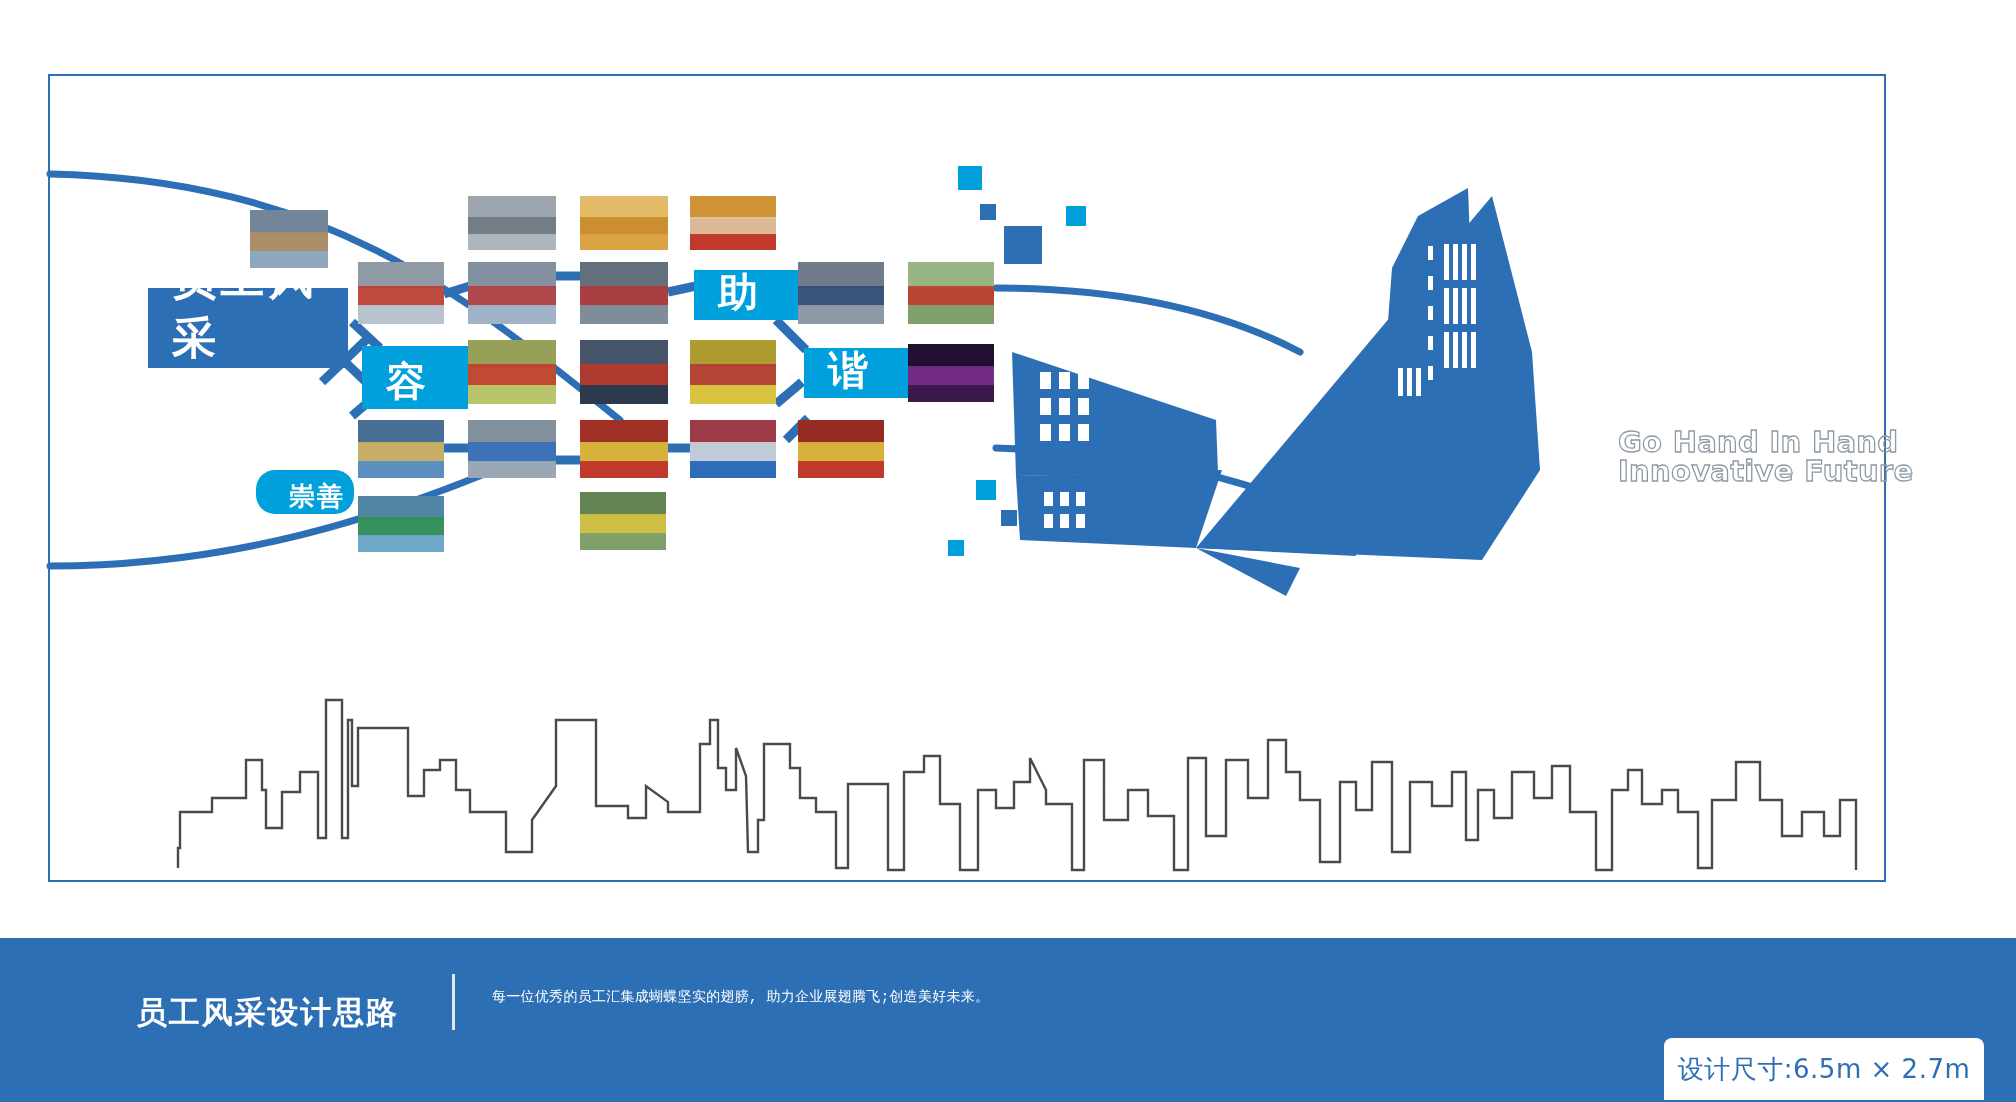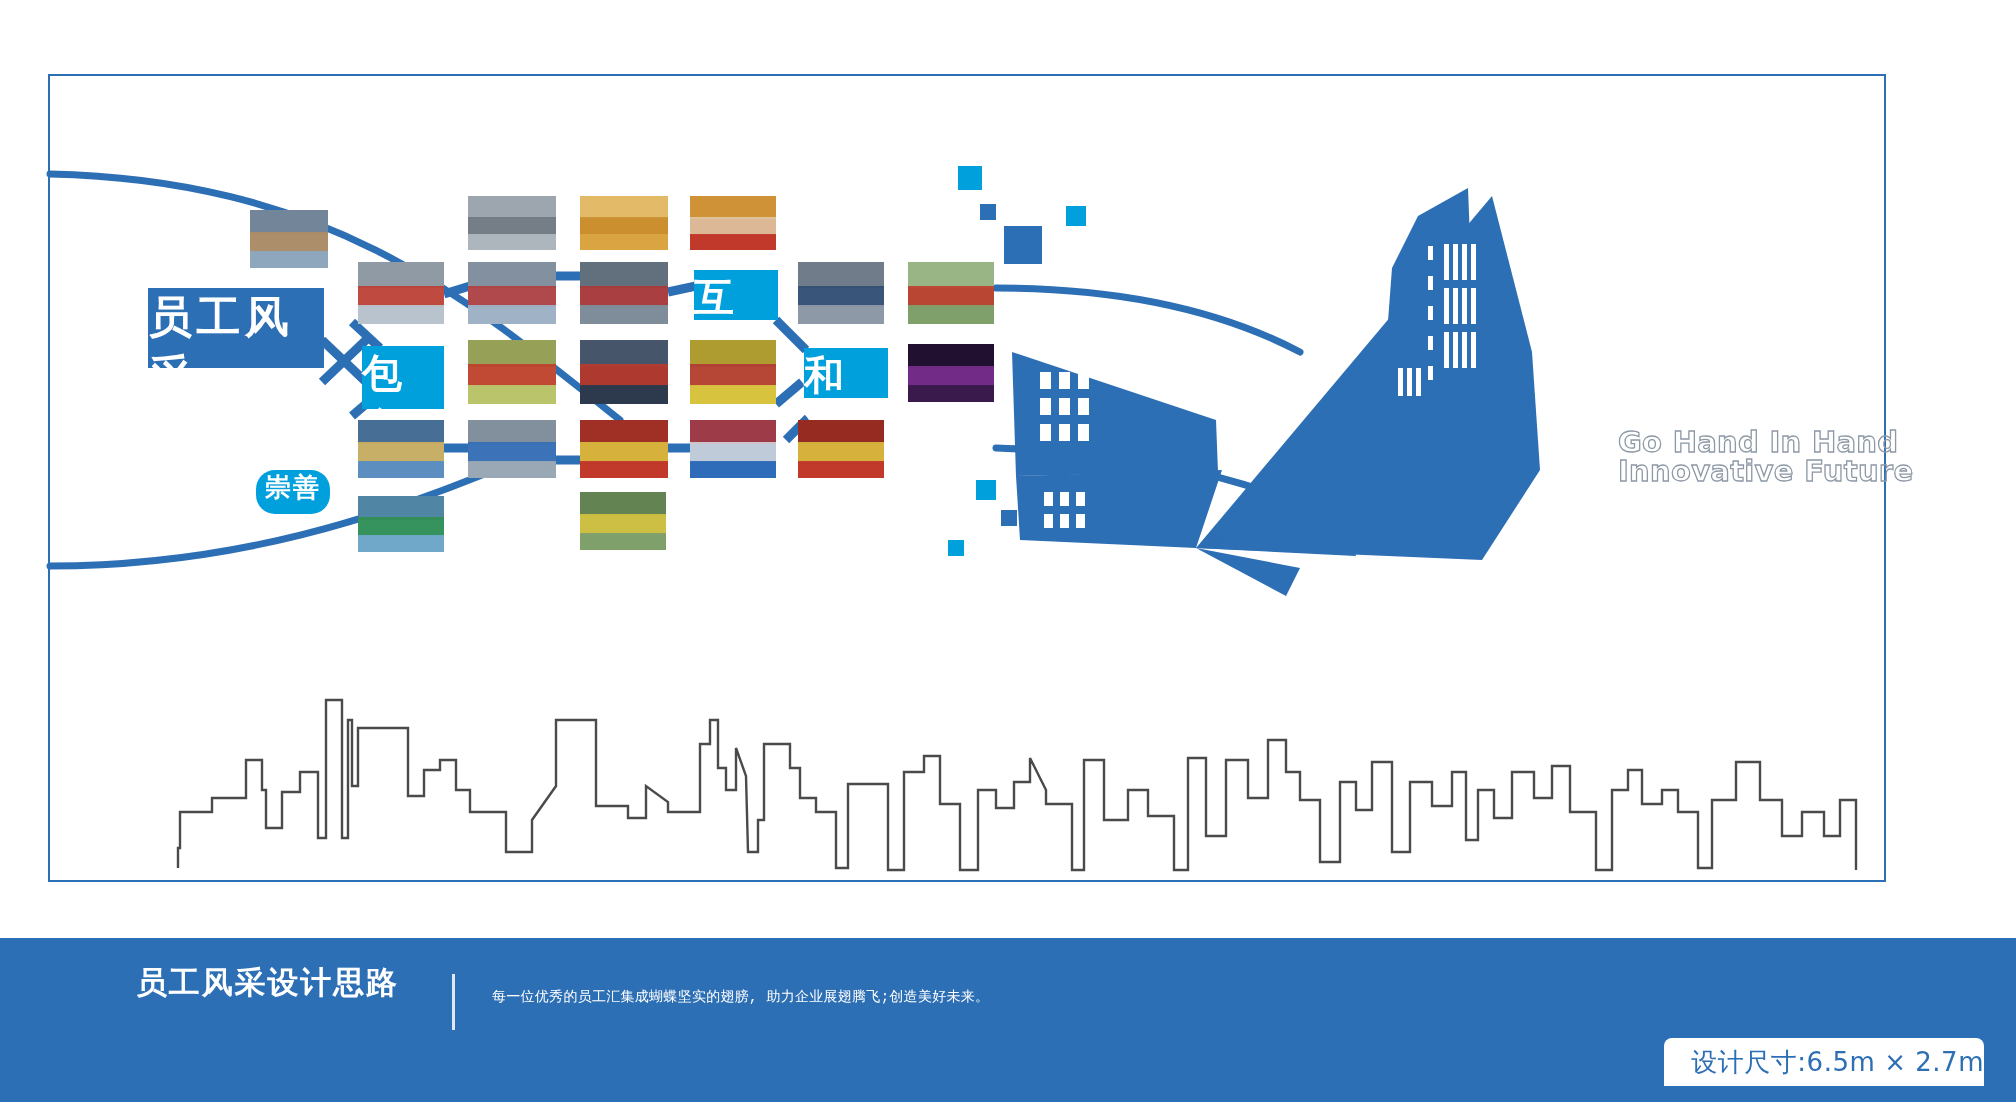--- a/index.html
+++ b/index.html
@@ -10,23 +10,24 @@
   #poster-frame{
     position:absolute;left:48px;top:74px;width:1838px;height:808px;
     border:2px solid #2d6fb5;background:#fff;box-sizing:border-box;
   }
   #poster-area{position:absolute;left:0;top:0;width:2016px;height:898px;}
 
   .svg-layer{position:absolute;left:0;top:0;width:2016px;height:1102px;pointer-events:none;}
 
   
   .chip{
-    position:absolute;display:flex;align-items:flex-start;justify-content:center;
+    position:absolute;display:flex;align-items:flex-end;justify-content:center;
     color:#fff;font-weight:bold;letter-spacing:.06em;
     font-family:"DejaVu Sans","Liberation Sans",sans-serif;
+    padding-left:24px;
   }
   .chip.main{background:#2d6fb5;font-size:44px;letter-spacing:.1em;}
   .chip.sub{background:#00a0dd;font-size:40px;letter-spacing:.08em;}
 
   
   .photo{position:absolute;overflow:hidden;background:#c9c9c9;}
   .photo .ph-inner{width:100%;height:100%;position:relative;}
   .photo .band{position:absolute;left:0;right:0;}
 
   
@@ -48,31 +49,31 @@
     color:#2d6fb5;font-weight:bold;font-size:64px;line-height:1.18;
     letter-spacing:.04em;text-align:left;
     font-family:"DejaVu Sans","Liberation Sans",sans-serif;
   }
 
   
   #bottom-bar{
     position:absolute;left:0;top:938px;width:2016px;height:164px;background:#2d6fb5;
   }
   #bar-title{
-    position:absolute;left:136px;top:24px;color:#fff;font-weight:bold;font-size:31px;
+    position:absolute;left:136px;top:54px;color:#fff;font-weight:bold;font-size:31px;
     letter-spacing:.06em;font-family:"DejaVu Sans","Liberation Sans",sans-serif;
   }
   #bar-divider{position:absolute;left:452px;top:36px;width:3px;height:56px;background:#ffffff;opacity:.85;}
   #bar-desc{
     position:absolute;left:492px;top:50px;color:#fff;font-size:14px;letter-spacing:.02em;
     font-family:Liberation Mono, monospace;
   }
   #size-badge{
-    position:absolute;left:1664px;top:1038px;width:320px;height:48px;background:#ffffff;
-    border-radius:8px 8px 0 0;display:flex;align-items:center;justify-content:flex-end;
+    position:absolute;left:1664px;top:1038px;width:320px;height:62px;background:#ffffff;
+    border-radius:8px 8px 0 0;display:flex;align-items:center;justify-content:center;
     color:#2d6fb5;font-size:26px;letter-spacing:.02em;
     font-family:"DejaVu Sans","Liberation Sans",sans-serif;
   }
 </style>
 </head>
 <body>
 
 <div id="poster-area">
 
   <div id="poster-frame"></div>

